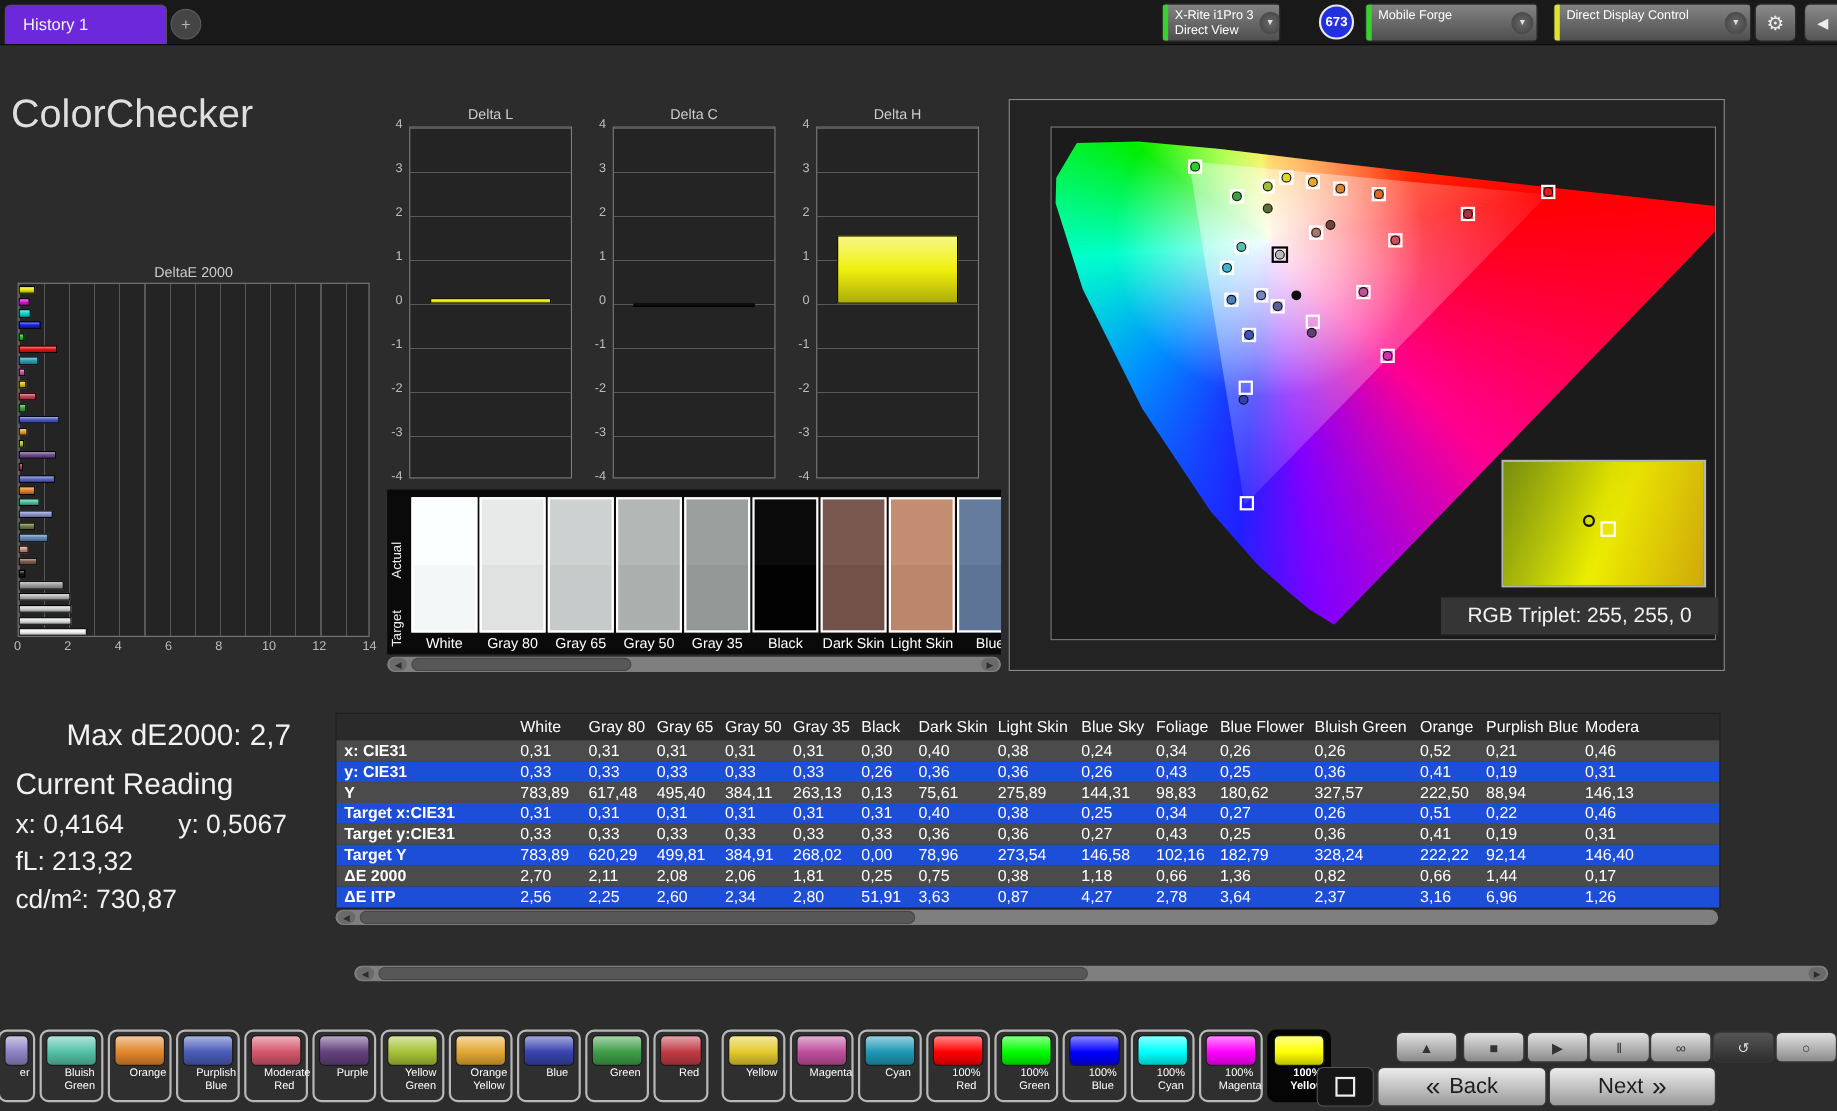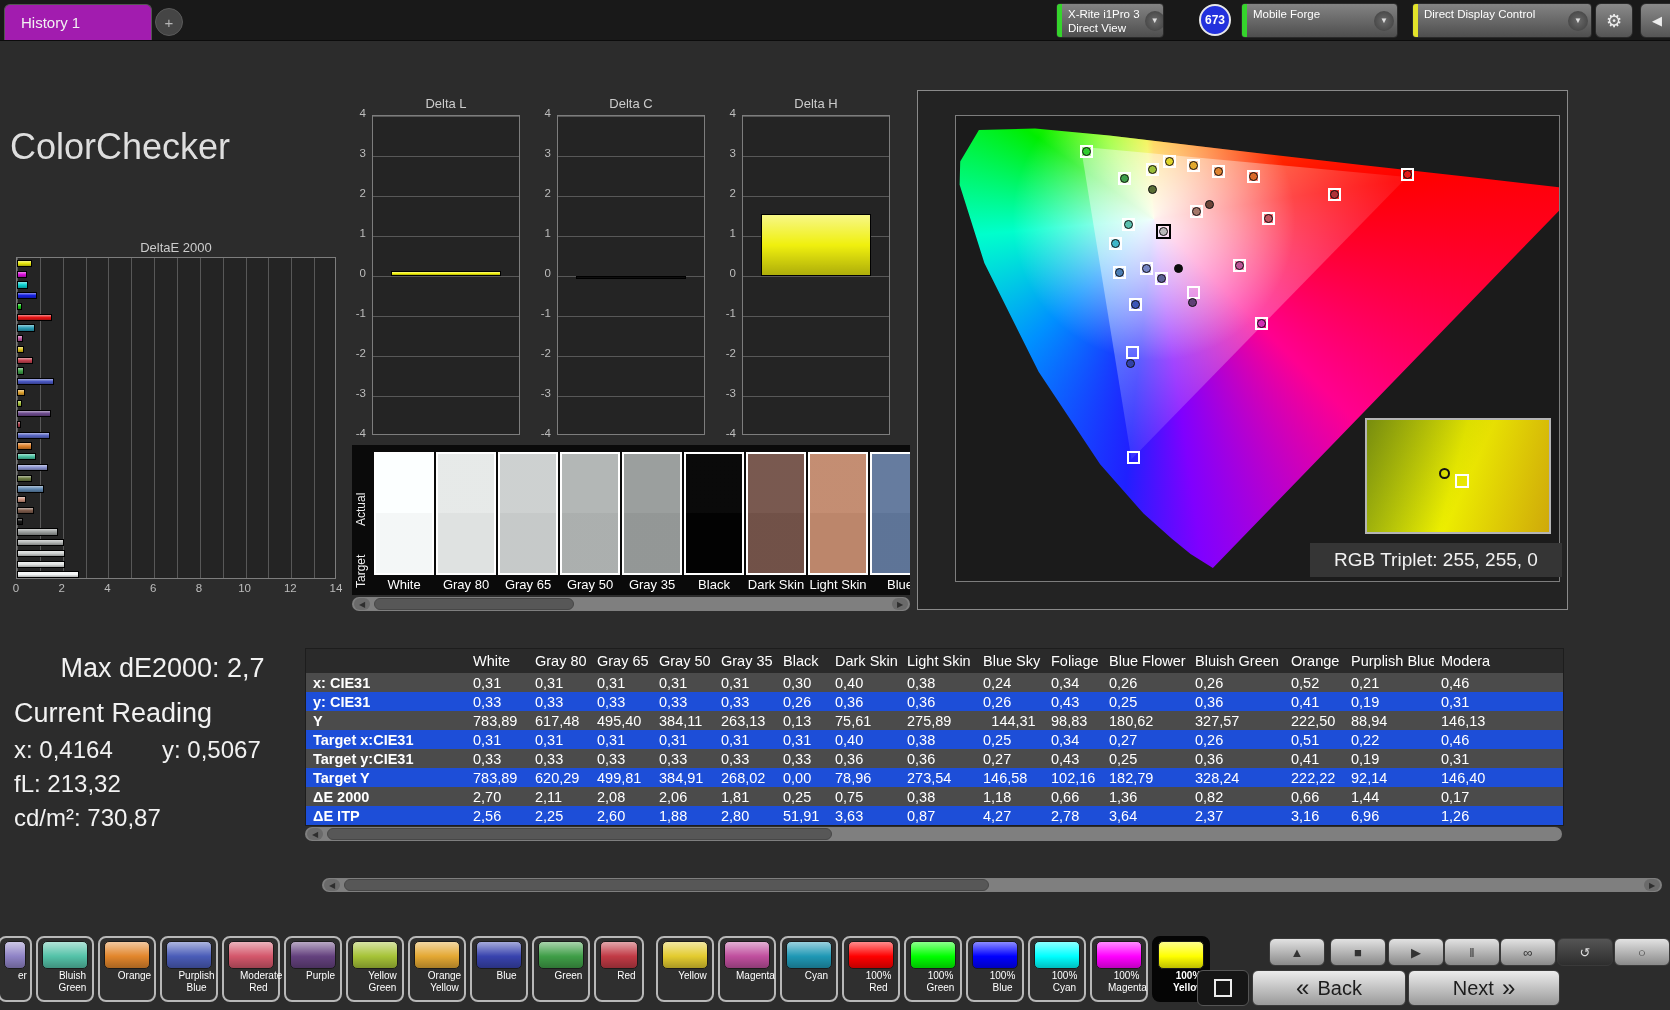--- a/index.html
+++ b/index.html
@@ -1,37 +1,37 @@
 <!DOCTYPE html>
 <html><head>
 <meta charset="utf-8">
 <style>
   html,body{margin:0;padding:0;background:#111;}
   #screen{position:relative;width:1670px;height:1010px;background:#2c2c2c;overflow:hidden;
           font-family:"Liberation Sans",sans-serif;color:#e8e8e8;}
   .abs{position:absolute;}
   
   #tabbar{left:0;top:0;width:1670px;height:40px;background:#191919;border-bottom:1px solid #0c0c0c;}
-  .tab{left:4px;top:4px;width:148px;height:36px;background:#a21caf;border:1px solid #555;border-bottom:none;
+  .tab{left:4px;top:4px;width:148px;height:36px;background:#6d28d9;border:1px solid #555;border-bottom:none;
        border-radius:6px 6px 0 0;display:flex;align-items:center;padding-left:16px;font-size:15px;color:#f2f2f2;box-sizing:border-box;}
   .addtab{left:155px;top:8px;width:26px;height:26px;border-radius:50%;background:#454545;border:1px solid #5a5a5a;
        color:#b5b5b5;display:flex;align-items:center;justify-content:center;font-size:15px;}
   .dd{top:3px;height:35px;background:linear-gradient(#838383,#4e4e4e);border:1px solid #2a2a2a;border-radius:4px;
       box-sizing:border-box;display:flex;align-items:stretch;overflow:hidden;}
   .dd .bar{width:5px;flex:none;}
   .dd .ddtext{flex:1;padding:3px 2px 0 6px;font-size:11.5px;line-height:14px;color:#fff;white-space:nowrap;}
   .dd .chev{width:26px;flex:none;display:flex;align-items:center;justify-content:center;}
   .chev span{width:20px;height:20px;border-radius:50%;background:radial-gradient(#6a6a6a,#3c3c3c);color:#e0e0e0;
       font-size:8px;display:flex;align-items:center;justify-content:center;}
   .badge{top:4px;width:32px;height:32px;border-radius:50%;background:#2231dd;border:2px solid #e8e8e8;
       display:flex;align-items:center;justify-content:center;font-size:12px;font-weight:bold;color:#fff;box-sizing:border-box;}
   .sqbtn{top:3px;height:35px;background:linear-gradient(#8a8a8a,#555);border:1px solid #2a2a2a;border-radius:6px;
       display:flex;align-items:center;justify-content:center;color:#ededed;box-sizing:border-box;}
   
-  #page-title{left:10px;top:82px;font-size:36px;color:#dedede;margin-top:44px;}
+  #page-title{left:10px;top:82px;font-size:36px;color:#dedede;}
   .stat{color:#f2f2f2;}
   
   .charttitle{font-size:13px;color:#cccccc;text-align:center;}
   .plot{background:#242424;border:1px solid #7d7d7d;box-sizing:border-box;}
   .ticklab{font-size:11.5px;color:#bdbdbd;}
   .hbar{position:absolute;border:1px solid #000;box-sizing:border-box;
         background-image:linear-gradient(180deg,rgba(255,255,255,.5),rgba(255,255,255,0) 50%,rgba(0,0,0,.28));}
   
   #swatchpanel{left:352px;top:445px;width:558px;height:150px;background:#0a0a0a;overflow:hidden;}
   .vlab{font-size:12px;color:#f0f0f0;writing-mode:vertical-rl;transform:rotate(180deg);text-align:center;}
@@ -382,21 +382,21 @@
       <div class="trow dark">
         <div class="tcell lab" style="width: 160px;">Y</div>
         <div class="tcell" style="width: 62px;">783,89</div>
         <div class="tcell" style="width: 62px;">617,48</div>
         <div class="tcell" style="width: 62px;">495,40</div>
         <div class="tcell" style="width: 62px;">384,11</div>
         <div class="tcell" style="width: 62px;">263,13</div>
         <div class="tcell" style="width: 52px;">0,13</div>
         <div class="tcell" style="width: 72px;">75,61</div>
         <div class="tcell" style="width: 76px;">275,89</div>
-        <div class="tcell" style="width: 68px; text-align: center;">144,31</div>
+        <div class="tcell" style="width: 68px;">144,31</div>
         <div class="tcell" style="width: 58px;">98,83</div>
         <div class="tcell" style="width: 86px;">180,62</div>
         <div class="tcell" style="width: 96px;">327,57</div>
         <div class="tcell" style="width: 60px;">222,50</div>
         <div class="tcell" style="width: 90px;">88,94</div>
         <div class="tcell" style="width: 129px;">146,13</div>
       </div>
       <div class="trow lite">
         <div class="tcell lab" style="width: 160px;">Target x:CIE31</div>
         <div class="tcell" style="width: 62px;">0,31</div>
@@ -467,21 +467,21 @@
         <div class="tcell" style="width: 96px;">0,82</div>
         <div class="tcell" style="width: 60px;">0,66</div>
         <div class="tcell" style="width: 90px;">1,44</div>
         <div class="tcell" style="width: 129px;">0,17</div>
       </div>
       <div class="trow lite">
         <div class="tcell lab" style="width: 160px;">ΔE ITP</div>
         <div class="tcell" style="width: 62px;">2,56</div>
         <div class="tcell" style="width: 62px;">2,25</div>
         <div class="tcell" style="width: 62px;">2,60</div>
-        <div class="tcell" style="width: 62px;">1,88</div>
+        <div class="tcell" style="width: 62px;">2,34</div>
         <div class="tcell" style="width: 62px;">2,80</div>
         <div class="tcell" style="width: 52px;">51,91</div>
         <div class="tcell" style="width: 72px;">3,63</div>
         <div class="tcell" style="width: 76px;">0,87</div>
         <div class="tcell" style="width: 68px;">4,27</div>
         <div class="tcell" style="width: 58px;">2,78</div>
         <div class="tcell" style="width: 86px;">3,64</div>
         <div class="tcell" style="width: 96px;">2,37</div>
         <div class="tcell" style="width: 60px;">3,16</div>
         <div class="tcell" style="width: 90px;">6,96</div>

